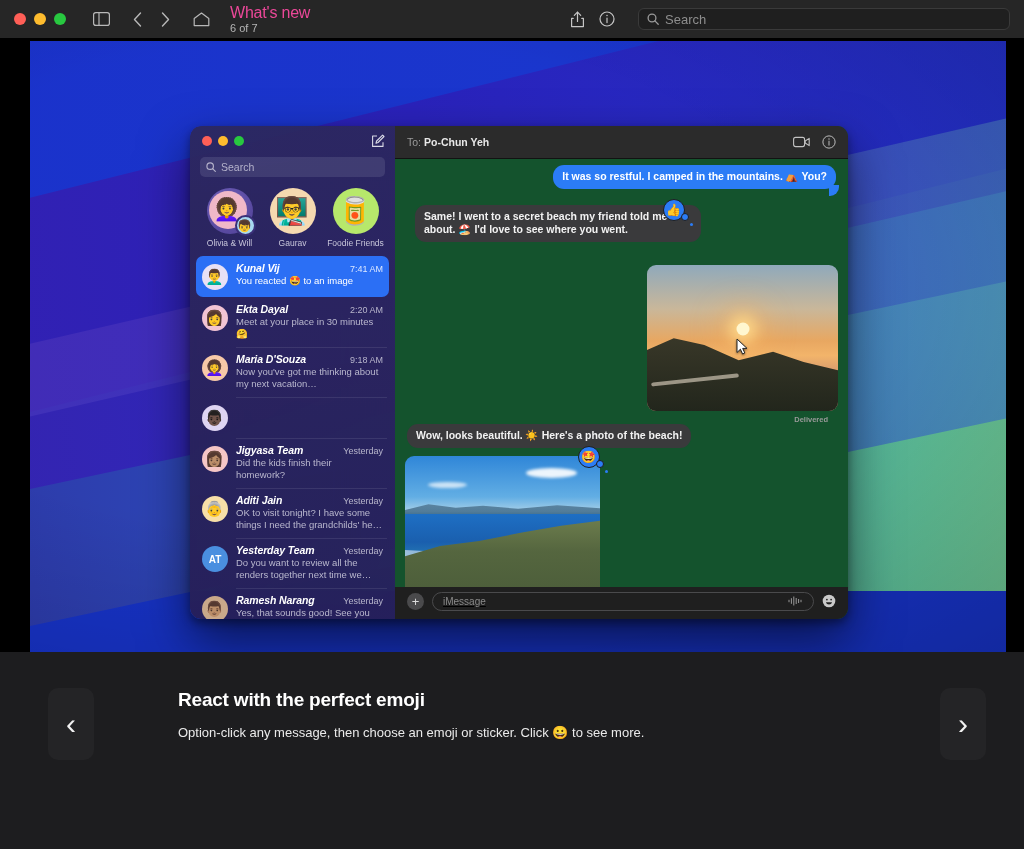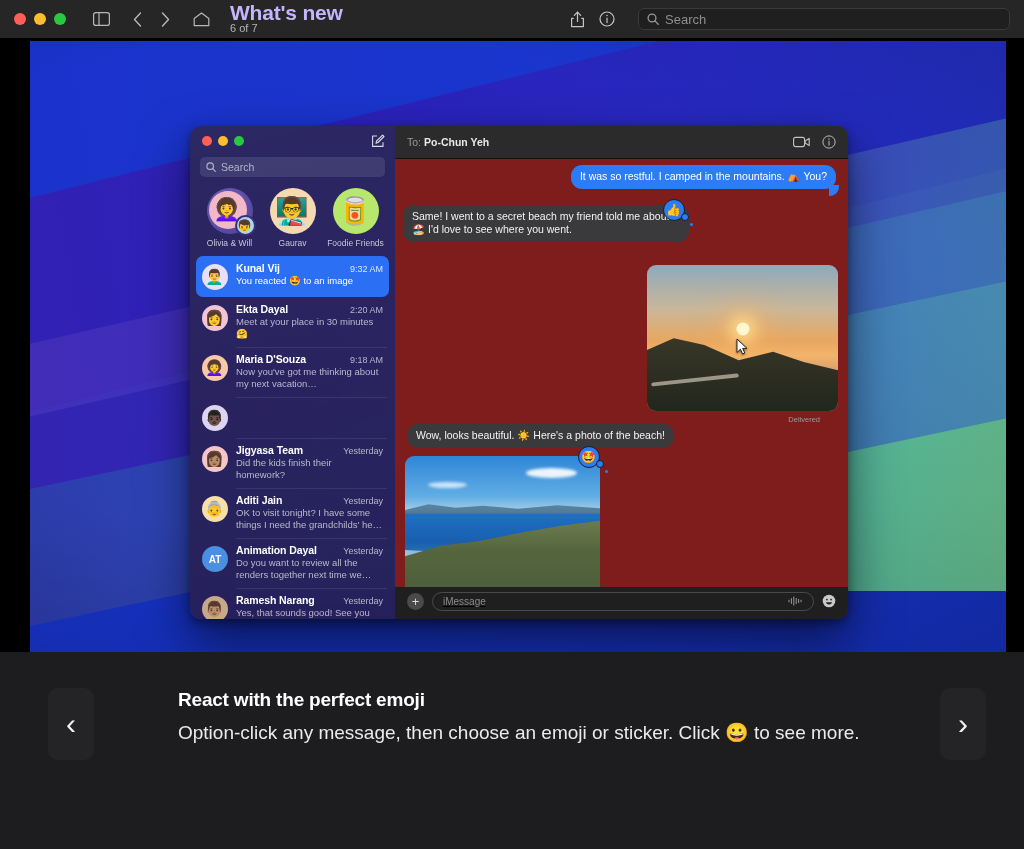--- a/index.html
+++ b/index.html
@@ -37,21 +37,21 @@
     display: flex; align-items: center; justify-content: center;
     color: #b8b8b8;
   }
   #sidebar-toggle { margin-left: 22px; }
   #nav-back { margin-left: 10px; }
   #nav-fwd { margin-left: 2px; }
   #home-btn { margin-left: 10px; }
 
   #title-block { margin-left: 16px; display: flex; flex-direction: column; justify-content: center; }
   #title-main {
-    font-size: 21px; font-weight: bold; color: #c4b5fd;
+    font-size: 16px; font-weight: normal; color: #ec4899;
     letter-spacing: -0.2px; line-height: 17px;
   }
   #title-sub { font-size: 11px; color: #b5b5b5; line-height: 13px; margin-top: 1px; }
 
   #toolbar-right {
     margin-left: auto; display: flex; align-items: center; gap: 4px;
   }
   #share-btn, #info-btn { color: #c6c6c6; }
   #search-field {
     width: 372px; height: 22px; margin-left: 14px;
@@ -165,46 +165,46 @@
   .conv.selected + .conv::before { background: transparent; }
   .conv.selected::before { background: transparent !important; }
   .cav {
     width: 26px; height: 26px; border-radius: 50%; flex: 0 0 26px;
     display: flex; align-items: center; justify-content: center;
     font-size: 15px; margin-top: 2px; overflow: hidden;
   }
   .cav.initials { font-size: 10px; font-weight: bold; color: #fff; background: #4a8fe0; }
   .cbody { flex: 1; min-width: 0; }
   .crow1 { display: flex; align-items: baseline; }
-  .cname { font-size: 10.5px; font-weight: bold; color: #fff; letter-spacing: -0.1px; }
+  .cname { font-size: 10.5px; font-weight: bold; color: #fff; letter-spacing: -0.1px; font-style: italic; }
   .ctime { margin-left: auto; font-size: 9px; color: #b8b6cc; }
   .conv.selected .ctime { color: #dbe7ff; }
   .cprev {
     font-size: 9.5px; color: #bab8ce; line-height: 12px; margin-top: 1px;
     display: -webkit-box; -webkit-line-clamp: 2; -webkit-box-orient: vertical;
     overflow: hidden;
   }
   .conv.selected .cprev { color: #fff; }
 
   
   #msg-thread {
-    flex: 1; background: #7f1d1d;
+    flex: 1; background: #14532d;
     display: flex; flex-direction: column; position: relative;
   }
   #thread-header {
     height: 33px; flex: 0 0 33px;
     background: #2b2b2b;
     display: flex; align-items: center; padding: 0 12px;
     border-bottom: 1px solid #121212;
   }
   #thread-to { font-size: 10.5px; color: #9b9b9b; }
   #thread-name { font-size: 10.5px; color: #e8e8e8; font-weight: bold; margin-left: 3px; }
   #thread-actions { margin-left: auto; display: flex; gap: 12px; color: #c2c2c2; align-items: center; }
 
-  #thread-body { flex: 1; position: relative; overflow: hidden; padding: 6px 12px 0 8px; }
+  #thread-body { flex: 1; position: relative; overflow: hidden; padding: 6px 12px 0 20px; font-weight: bold; }
 
   .bubble {
     font-size: 10.5px; line-height: 13.5px;
     border-radius: 11px; padding: 5px 9px;
     max-width: 300px; position: relative; display: inline-block;
   }
   .bubble.out { background: #2b7cf6; color: #fff; }
   .bubble.in  { background: #3a3a3c; color: #f2f2f2; }
   .row { display: flex; margin-bottom: 6px; }
   .row.right { justify-content: flex-end; }
@@ -256,21 +256,21 @@
     position: absolute; left: 0; right: 0; bottom: 0; height: 58%;
     background: linear-gradient(#3c3a2a, #22261c);
     clip-path: polygon(0 28%, 14% 14%, 30% 22%, 48% 40%, 66% 30%, 82% 42%, 100% 52%, 100% 100%, 0 100%);
   }
   .road {
     position: absolute; left: 2%; bottom: 20%; width: 46%; height: 4px;
     background: #b9b0a0; border-radius: 3px;
     transform: rotate(-6deg); opacity: .8;
   }
   #delivered {
-    position: absolute; right: 28px; top: 256px;
+    position: absolute; right: 20px; top: 256px;
     font-size: 7.5px; color: #9a9a9a;
   }
 
   .sky-beach { position: absolute; inset: 0; background: linear-gradient(#2f86d8 0%, #62aee4 28%, #a6cfe8 38%, #2f7fc0 42%, #1f6fb8 55%, #2f86b8 62%); }
   .bch-island {
     position: absolute; left: 0; right: 0; top: 30%; height: 10%;
     background: linear-gradient(#5a7f9a,#3f6a88);
     clip-path: polygon(0 70%, 12% 30%, 26% 55%, 40% 40%, 58% 62%, 78% 38%, 100% 58%, 100% 100%, 0 100%);
     opacity: .85;
   }
@@ -333,21 +333,21 @@
     color: #f2f2f2; font-size: 30px; line-height: 1;
   }
   #prev-arrow { left: 48px; }
   #next-arrow { right: 38px; }
   #caption-text { margin: 36px 0 0 178px; max-width: 740px; }
   #caption-title {
     font-size: 19px; font-weight: bold; color: #fff;
     letter-spacing: -0.2px; line-height: 24px;
   }
   #caption-body {
-    font-size: 19px; color: #eaeaea; margin-top: 10px; line-height: 21px;
+    font-size: 13px; color: #eaeaea; margin-top: 10px; line-height: 21px;
   }
 </style>
 </head>
 <body>
 
 <div id="app-window">
 
   <div id="toolbar">
     <div class="traffic">
       <span class="tl red"></span>
@@ -462,21 +462,21 @@
             <div class="pin-label">Foodie Friends</div>
           </div>
         </div>
 
         <div id="conv-list">
             <div class="conv selected">
               <div class="cav" style="background: rgb(232, 224, 245);">👨‍🦱</div>
               <div class="cbody">
                 <div class="crow1">
                   <div class="cname">Kunal Vij</div>
-                  <div class="ctime">9:32 AM</div>
+                  <div class="ctime">7:41 AM</div>
                 </div>
                 <div class="cprev">You reacted 🤩 to an image</div>
               </div>
             </div>
             <div class="conv">
               <div class="cav" style="background: rgb(242, 196, 212);">👩</div>
               <div class="cbody">
                 <div class="crow1">
                   <div class="cname">Ekta Dayal</div>
                   <div class="ctime">2:20 AM</div>
@@ -514,21 +514,21 @@
                   <div class="cname">Aditi Jain</div>
                   <div class="ctime">Yesterday</div>
                 </div>
                 <div class="cprev">OK to visit tonight? I have some things I need the grandchilds' help with. 🤗</div>
               </div>
             </div>
             <div class="conv">
               <div class="cav initials">AT</div>
               <div class="cbody">
                 <div class="crow1">
-                  <div class="cname">Animation Dayal</div>
+                  <div class="cname">Yesterday Team</div>
                   <div class="ctime">Yesterday</div>
                 </div>
                 <div class="cprev">Do you want to review all the renders together next time we meet and decide…</div>
               </div>
             </div>
             <div class="conv">
               <div class="cav" style="background: rgb(201, 168, 138);">👨🏽</div>
               <div class="cbody">
                 <div class="crow1">
                   <div class="cname">Ramesh Narang</div>

